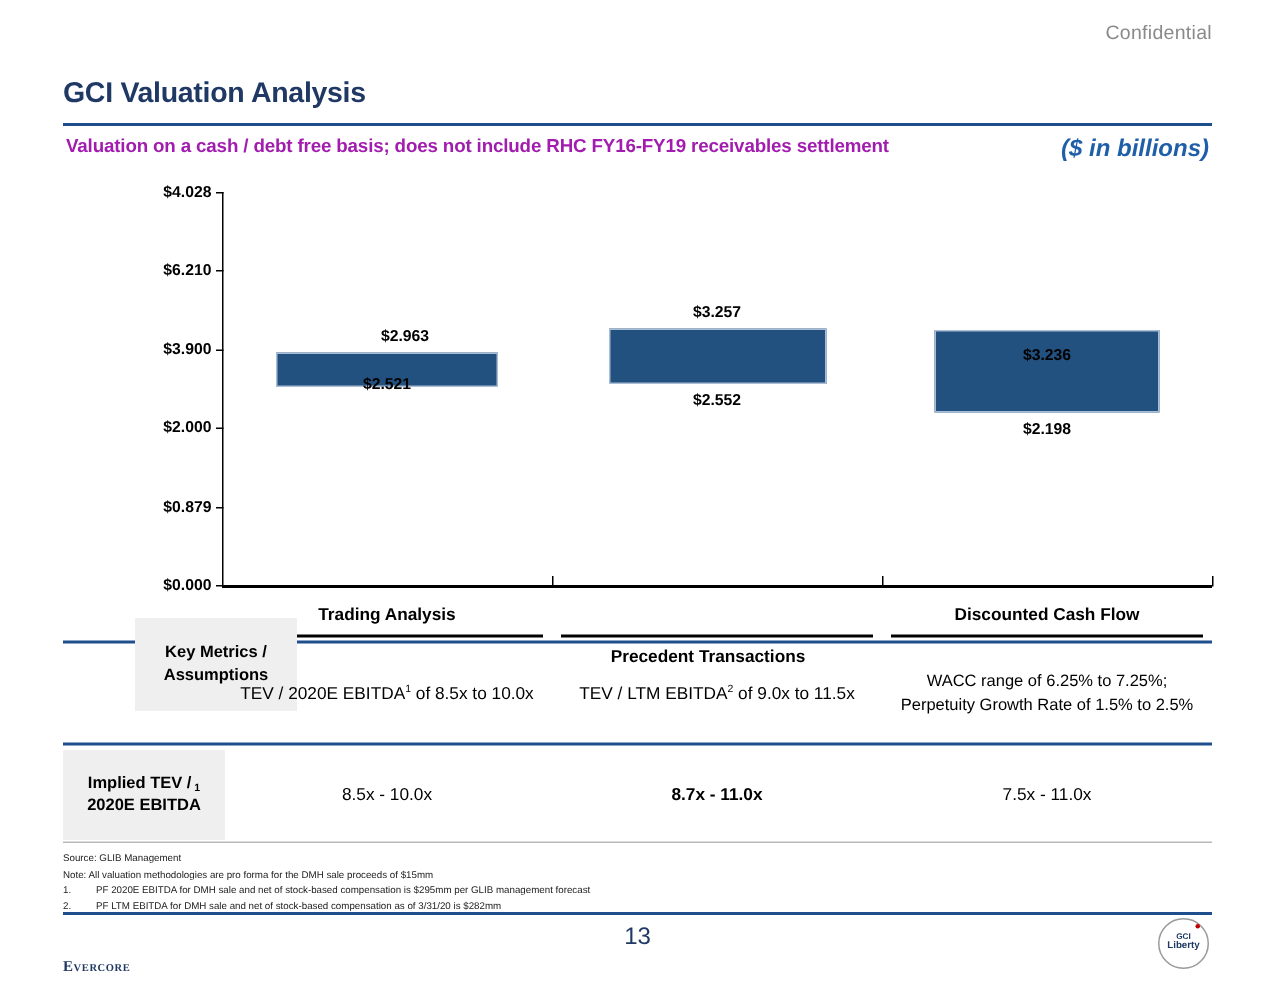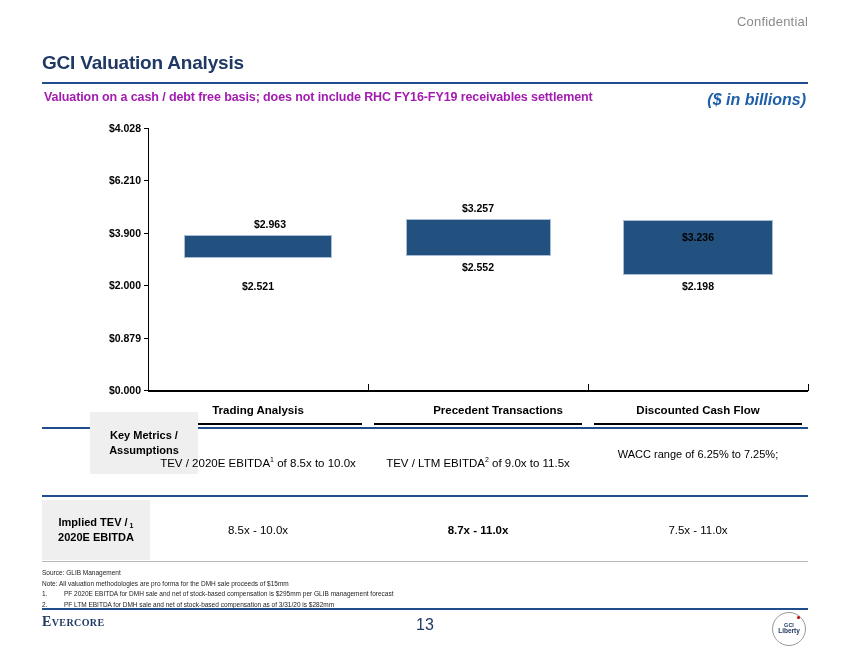--- a/index.html
+++ b/index.html
@@ -214,23 +214,23 @@
     position: absolute;
     left: 42px;
     top: 608px;
     width: 766px;
     height: 1.5px;
     background: #1f4e8c;
   }
   .evercore {
     position: absolute;
     left: 42px;
-    top: 614px;
+    top: 639px;
     font-family: "Liberation Serif", serif;
-    font-size: 14px;
+    font-size: 10px;
     font-variant: small-caps;
     font-weight: bold;
     color: #1f3864;
     letter-spacing: 0.4px;
   }
   .page-num {
     position: absolute;
     left: 0;
     top: 616px;
     width: 850px;
@@ -306,49 +306,49 @@
       </div>
       <div class="ytick-mark" style="top: 180.4px;"></div>
       <div class="ytick-wrap" style="top: 128px;">
         <div class="ytick">$4.028</div>
       </div>
       <div class="ytick-mark" style="top: 128px;"></div>
     </div>
   <div id="bars-container">
       <div class="bar" style="left: 184px; top: 234.739px; width: 148px; height: 23.1608px; background: rgb(35, 81, 127);"></div>
       <div class="bar-label" style="left: 210px; width: 120px; top: 217.739px;">$2.963</div>
-      <div class="bar-label" style="left: 198px; width: 120px; top: 280px;">$2.521</div>
+      <div class="bar-label" style="left: 198px; width: 120px; top: 250px;">$2.521</div>
       <div class="bar" style="left: 405.5px; top: 219.333px; width: 145px; height: 36.942px; background: rgb(35, 81, 127);"></div>
       <div class="bar-label" style="left: 418px; width: 120px; top: 202.333px;">$3.257</div>
       <div class="bar-label" style="left: 418px; width: 120px; top: 261.275px;">$2.552</div>
       <div class="bar" style="left: 623px; top: 220.434px; width: 150px; height: 54.3912px; background: rgb(35, 81, 127);"></div>
       <div class="bar-label" style="left: 638px; width: 120px; top: 203.434px; margin-top: 28px;">$3.236</div>
       <div class="bar-label" style="left: 638px; width: 120px; top: 279.825px;">$2.198</div>
     </div>
   <div id="cat-container">
       <div class="cat-label" style="left: 148px; width: 220px;">Trading Analysis</div>
       <div class="cat-underline" style="left: 154px; width: 208px;"></div>
-      <div class="cat-label" style="left: 388px; width: 220px;">Precedent Transactions</div>
+      <div class="cat-label" style="left: 362px; width: 220px; margin-top: 28px;">Precedent Transactions</div>
       <div class="cat-underline" style="left: 374px; width: 208px;"></div>
       <div class="cat-tick" style="left: 368px;"></div>
       <div class="cat-label" style="left: 588px; width: 220px;">Discounted Cash Flow</div>
       <div class="cat-underline" style="left: 594px; width: 208px;"></div>
       <div class="cat-tick" style="left: 588px;"></div>
       <div class="cat-tick" style="left: 808px;"></div>
     </div>
 </div>
 
 <div id="table-container">
     <div class="tbl-row-sep" style="top: 427px;"></div>
     <div class="rowlabel" style="top: 412px; height: 62px; margin-left: 48px;">
       <div><span>Key Metrics /</span><br><span>Assumptions</span></div>
     </div>
     <div class="cell" style="left: 144px; width: 228px; top: 455px;"><span>TEV / 2020E EBITDA</span><sup class="fn">1</sup><span> of 8.5x to 10.0x</span></div>
     <div class="cell" style="left: 364px; width: 228px; top: 455px;"><span>TEV / LTM EBITDA</span><sup class="fn">2</sup><span> of 9.0x to 11.5x</span></div>
-    <div class="cell cell-sm" style="left: 584px; width: 228px; top: 447px;"><span>WACC range of 6.25% to 7.25%;</span><br></div>
+    <div class="cell cell-sm" style="left: 584px; width: 228px; top: 447px;"><span>WACC range of 6.25% to 7.25%;</span><br><span>Perpetuity Growth Rate of 1.5% to 2.5%</span></div>
     <div class="tbl-row-sep" style="top: 495px;"></div>
     <div class="rowlabel" style="top: 500px; height: 60px;">
       <div><span>Implied TEV /</span><sub class="fn"> 1</sub><br><span>2020E EBITDA</span></div>
     </div>
     <div class="cell" style="left: 144px; width: 228px; top: 522px;"><span>8.5x - 10.0x</span></div>
     <div class="cell" style="left: 364px; width: 228px; top: 522px; font-weight: bold;"><span>8.7x - 11.0x</span></div>
     <div class="cell" style="left: 584px; width: 228px; top: 522px;"><span>7.5x - 11.0x</span></div>
     <div class="tbl-row-sep" style="top: 561px; background: rgb(185, 185, 185); height: 1px;"></div>
   </div>
 

